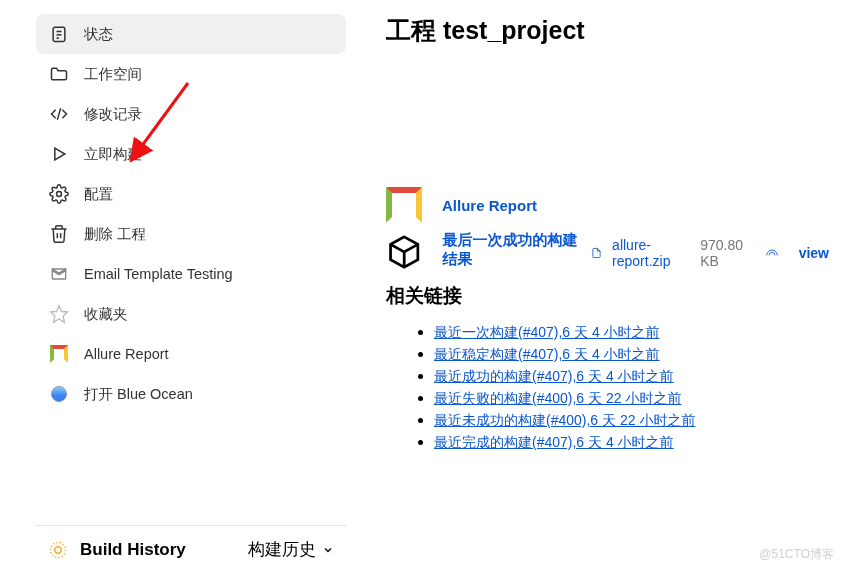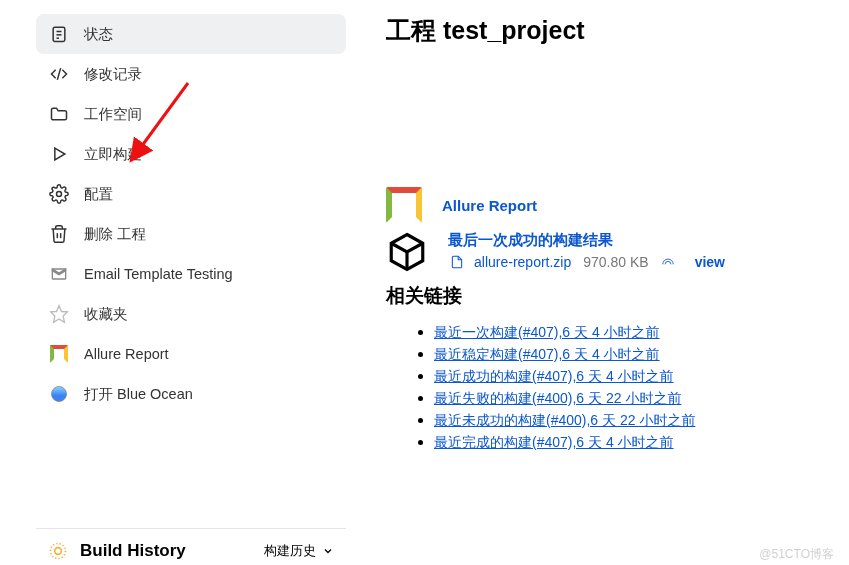--- a/index.html
+++ b/index.html
@@ -5,30 +5,30 @@
     * { box-sizing: border-box; margin: 0; padding: 0; font-family: -apple-system, BlinkMacSystemFont, "Segoe UI", "Microsoft YaHei", sans-serif; }
     body { width: 849px; height: 565px; background: #fff; overflow: hidden; position: relative; }
     .container { display: flex; height: 100%; margin-left: 26px; }
     .sidebar { width: 330px; padding: 14px 10px 0 10px; display: flex; flex-direction: column; }
     .nav-item { display: flex; align-items: center; gap: 14px; padding: 9px 12px; border-radius: 8px; cursor: pointer; font-size: 14.5px; color: #333; }
     .nav-item.active { background: #eff0f2; }
     .nav-item .icon { width: 22px; height: 22px; display: inline-flex; align-items: center; justify-content: center; color: #333; }
     .nav-item .icon svg { width: 20px; height: 20px; }
     .build-history { border-top: 1px solid #e5e5e5; margin-top: auto; padding: 12px 12px 4px 12px; display: flex; align-items: center; gap: 12px; }
     .build-history .label { font-weight: 700; font-size: 17px; flex: 1; }
-    .build-history .sub { font-size: 13px; display: inline-flex; align-items: center; gap: 6px; cursor: pointer; }
+    .build-history .sub { font-size: 17px; display: inline-flex; align-items: center; gap: 6px; cursor: pointer; }
     .sun-icon { color: #f2b33b; width: 20px; height: 20px; }
     .main { flex: 1; padding: 14px 20px 10px 30px; overflow: hidden; }
     .page-title { font-size: 25px; font-weight: 700; margin-bottom: 140px; }
     .report-block { display: flex; align-items: center; gap: 20px; margin-bottom: 8px; }
     .allure-sq { width: 36px; height: 36px; border-right: 6px solid #f9c535; border-top: 6px solid #e24b3c; border-left: 6px solid #84b840; border-bottom: 6px solid transparent; border-radius: 2px; }
     .allure-link { color: #0b57d0; font-weight: 600; font-size: 15px; cursor: pointer; }
     .artifact-block { display: flex; align-items: flex-start; gap: 20px; margin-bottom: 8px; }
     .cube-icon { width: 42px; height: 42px; }
-    .artifact-right { display: flex; flex-direction: column; gap: 4px; }
+    .artifact-right { display: flex; flex-direction: row; gap: 4px; align-items: flex-end; }
     .artifact-title { color: #0b57d0; font-weight: 600; font-size: 15px; cursor: pointer; }
     .artifact-line { display: flex; align-items: center; gap: 12px; font-size: 14px; padding-left: 2px; }
     .artifact-file { color: #0b57d0; cursor: pointer; display: inline-flex; align-items: center; gap: 10px; }
     .artifact-file svg { width: 14px; height: 14px; }
     .artifact-size { color: #777; }
     .view-link { color: #0b57d0; font-weight: 700; cursor: pointer; display: inline-flex; align-items: center; gap: 20px; }
     .view-link svg { width: 14px; height: 14px; color: #0b57d0; }
     .section-h { font-size: 19px; font-weight: 700; margin: 10px 0 14px 0; padding-left: 0; }
     ul.links { list-style: disc; padding-left: 48px; }
     ul.links li { margin: 3px 0; }
@@ -48,34 +48,34 @@
             <line x1="9" y1="9" x2="15" y2="9"></line>
             <line x1="9" y1="13" x2="15" y2="13"></line>
             <line x1="9" y1="17" x2="12" y2="17"></line>
           </svg>
         </span>
       <span>状态</span>
     </div>
     <div class="nav-item">
       <span class="icon">
           <svg viewBox="0 0 24 24" fill="none" stroke="currentColor" stroke-width="1.8">
+            <path d="M3 7a2 2 0 0 1 2-2h4l2 3h8a2 2 0 0 1 2 2v7a2 2 0 0 1-2 2H5a2 2 0 0 1-2-2V7z"></path>
+          </svg>
+        </span>
+      <span>工作空间</span>
+    </div>
+    <div class="nav-item">
+      <span class="icon">
+          <svg viewBox="0 0 24 24" fill="none" stroke="currentColor" stroke-width="1.8">
             <polyline points="8 7 3 12 8 17"></polyline>
             <polyline points="16 7 21 12 16 17"></polyline>
             <line x1="14" y1="5" x2="10" y2="19"></line>
           </svg>
         </span>
       <span>修改记录</span>
-    </div>
-    <div class="nav-item">
-      <span class="icon">
-          <svg viewBox="0 0 24 24" fill="none" stroke="currentColor" stroke-width="1.8">
-            <path d="M3 7a2 2 0 0 1 2-2h4l2 3h8a2 2 0 0 1 2 2v7a2 2 0 0 1-2 2H5a2 2 0 0 1-2-2V7z"></path>
-          </svg>
-        </span>
-      <span>工作空间</span>
     </div>
     <div class="nav-item">
       <span class="icon">
           <svg viewBox="0 0 24 24" fill="none" stroke="currentColor" stroke-width="1.8">
             <polygon points="7 5 19 12 7 19 7 5"></polygon>
           </svg>
         </span>
       <span>立即构建</span>
     </div>
     <div class="nav-item">

